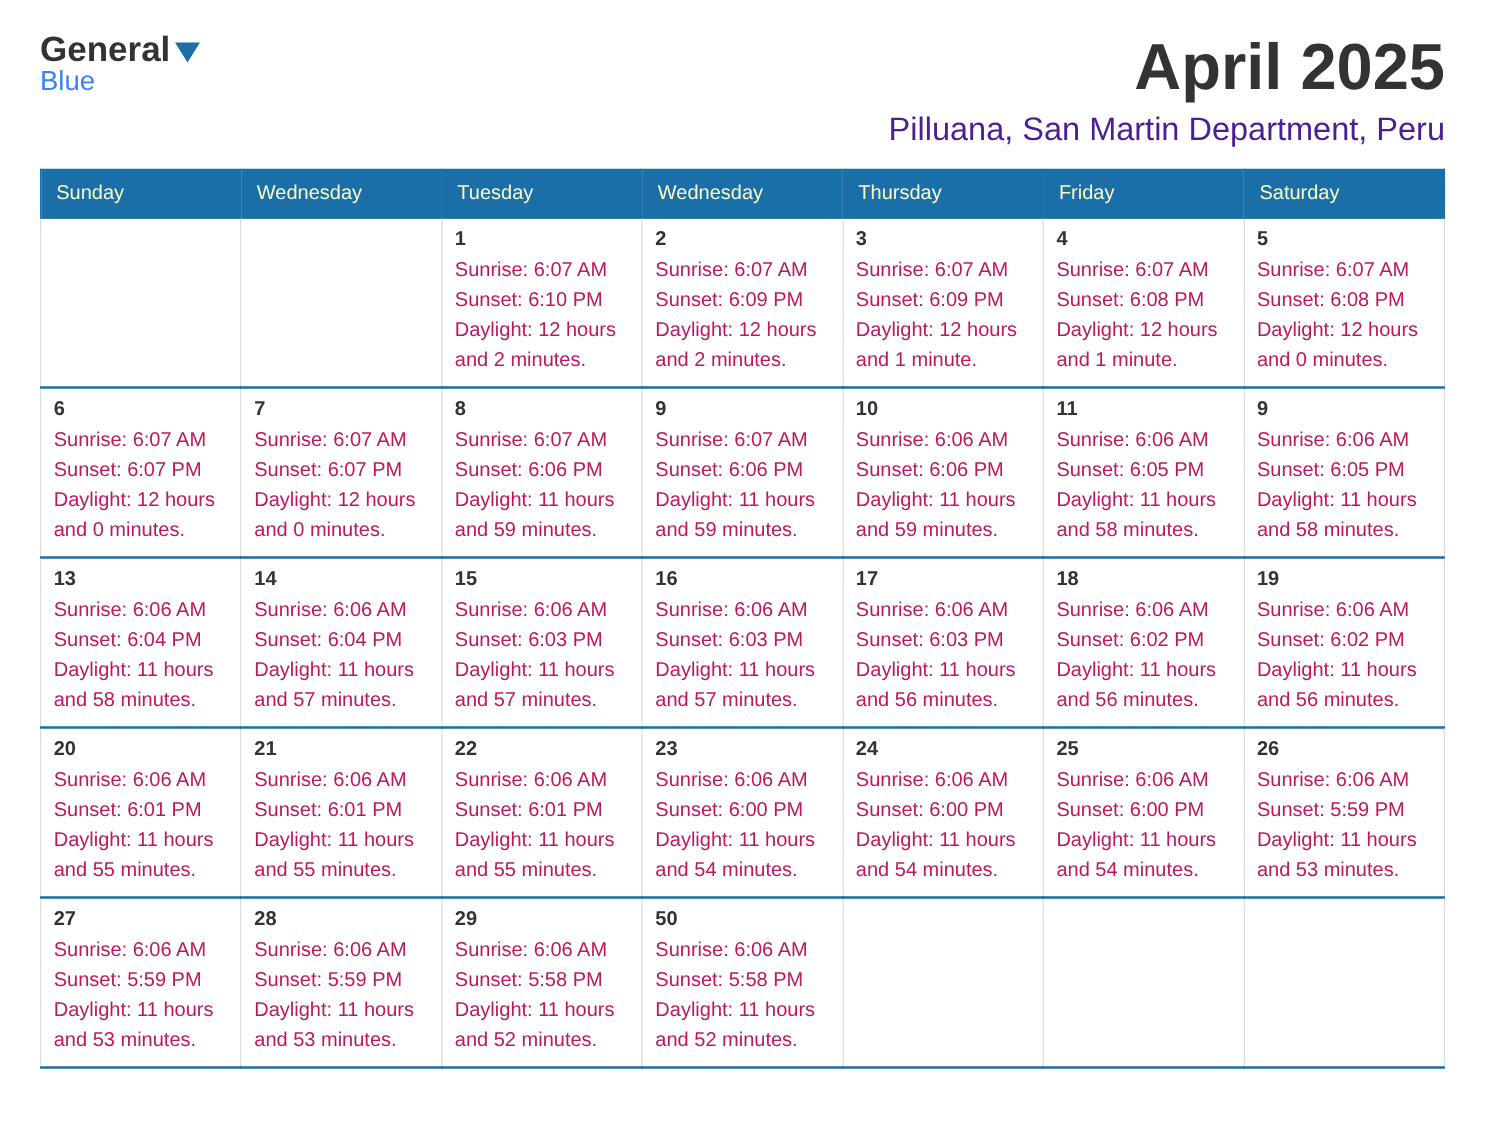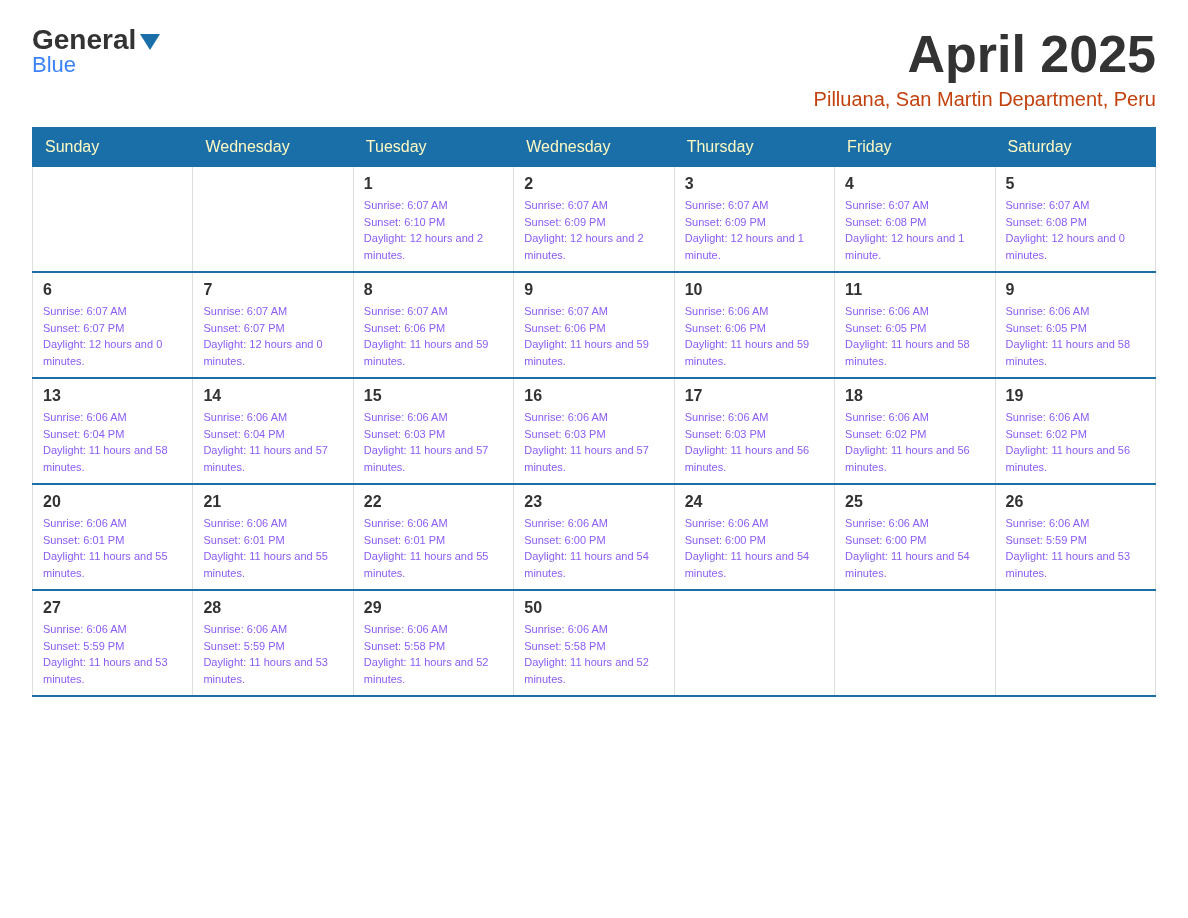--- a/index.html
+++ b/index.html
@@ -46,22 +46,22 @@
     }
     .title-section {
       text-align: right;
     }
     .month-title {
       font-size: 52px;
       font-weight: bold;
       color: #333;
     }
     .location-title {
-      font-size: 20px;
-      color: #c2410c;
+      font-size: 26px;
+      color: #4c1d95;
       margin-top: 4px;
     }
     table {
       width: 100%;
       border-collapse: collapse;
     }
     thead tr {
       background-color: #1a6fa8;
       color: #fef9c3;
     }
@@ -85,23 +85,23 @@
       width: calc(100% / 7);
     }
     .day-number {
       font-size: 16px;
       font-weight: bold;
       color: #333;
       display: block;
       margin-bottom: 4px;
     }
     .day-info {
-      font-size: 11px;
+      font-size: 16px;
       line-height: 1.5;
-      color: #8b5cf6;
+      color: #be185d;
     }
     tbody tr:nth-child(even) td { background: #fff; }
     tbody tr:nth-child(odd) td { background: #fff; }
   </style>
 </head>
 <body>
 
 <div class="header">
   <div class="logo">
     <div class="logo-text">

